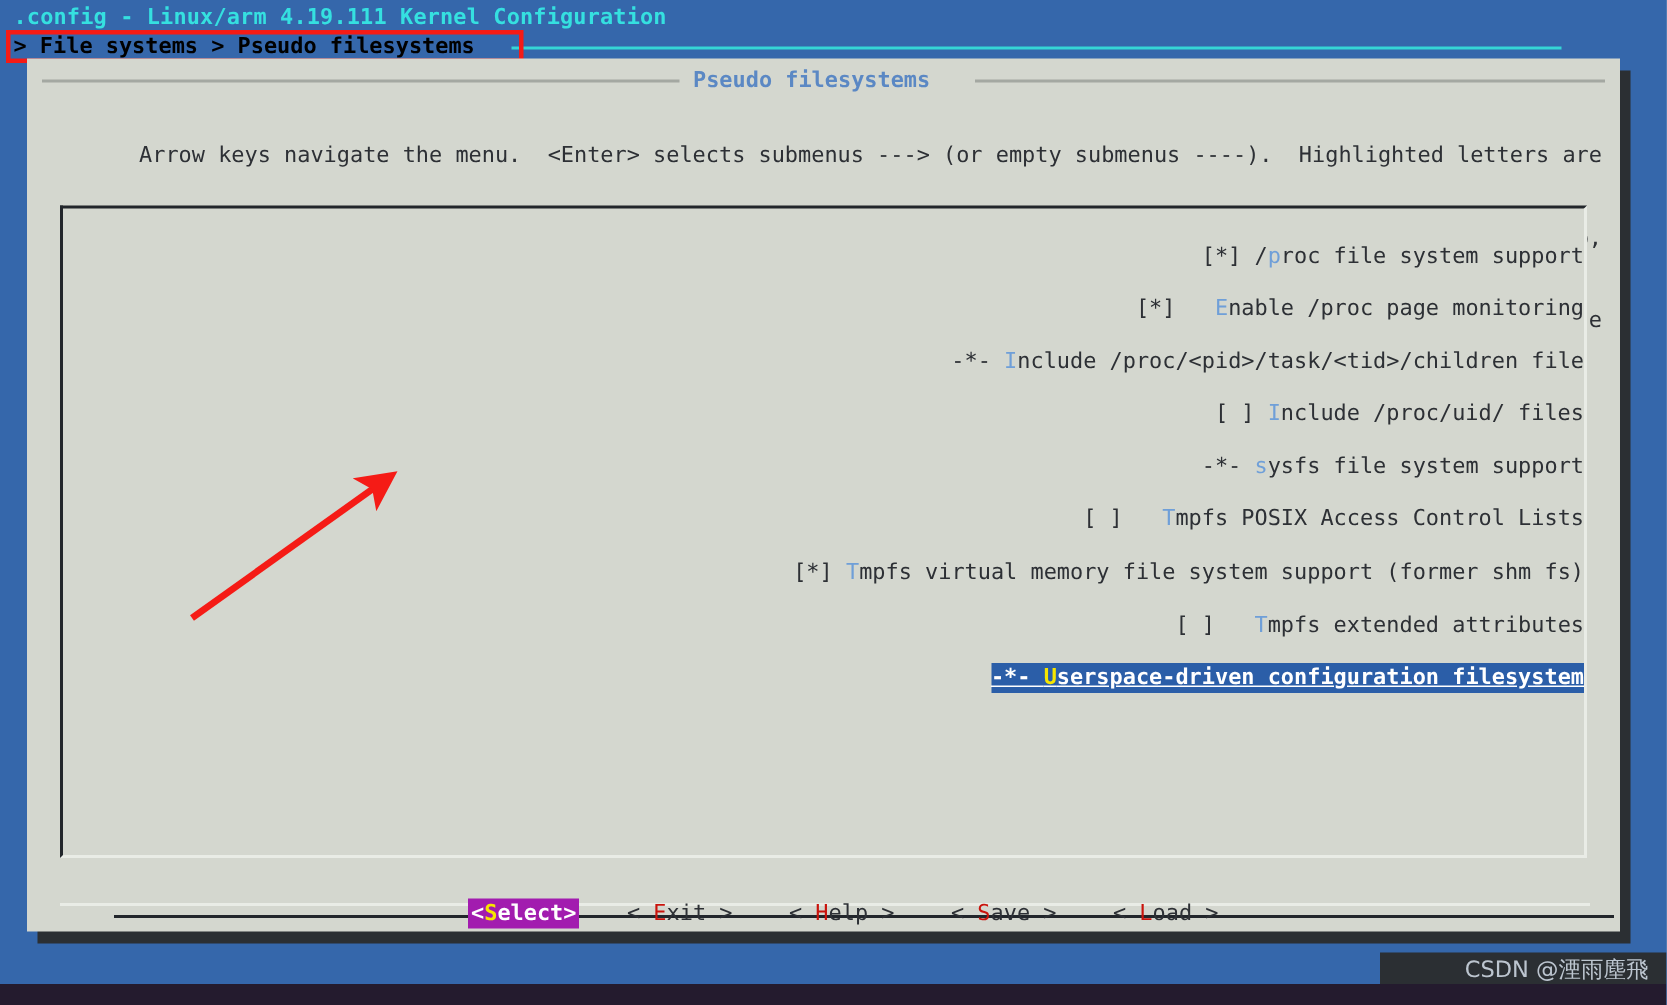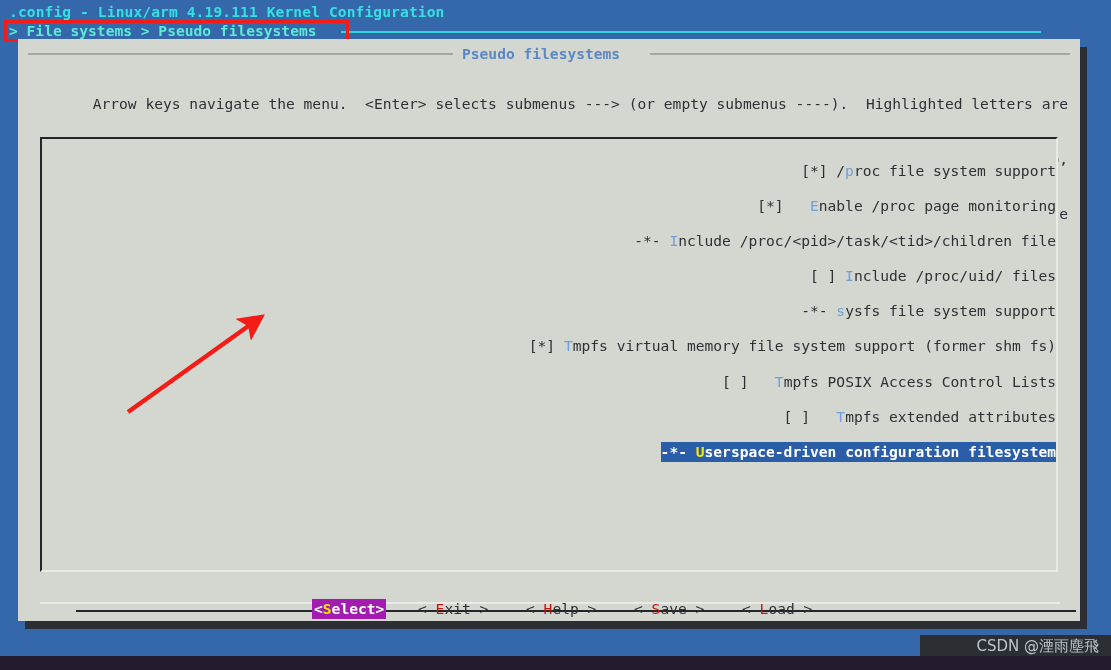--- a/index.html
+++ b/index.html
@@ -31,21 +31,21 @@
     top: 3px;
     color: #35e0e0;
     font-weight: bold;
     letter-spacing: 0.1px;
     white-space: pre;
   }
   .term-breadcrumb {
     position: absolute;
     left: 9px;
     top: 22px;
-    color: #5eead4;
+    color: #000000;
     font-weight: bold;
     white-space: pre;
   }
   .breadcrumb-rule {
     position: absolute;
     left: 341px;
     top: 31px;
     width: 700px;
     height: 2px;
     background: #35d6d6;
@@ -148,20 +148,21 @@
     line-height: 18.1px;
     white-space: pre;
     color: #2d3035;
     padding-left: 207px;
     margin-top: 17px;
   }
   .menu-row .rowtext { display: inline; }
   .menu-row.selected {
     color: #ffffff;
     font-weight: bold;
+    text-decoration: underline;
   }
   .menu-row.selected .rowtext {
     background: #2b5ea8;
     padding: 1px 0 2px 0;
   }
   .hot { color: #6f9fd8; }
   .menu-row.selected .hot { color: #f6e600; }
 
   
   .sep-a {
@@ -268,22 +269,22 @@
       <span class="line">&lt;/&gt; for Search.  Legend: [*] built-in  [ ] excluded  &lt;M&gt; module  &lt; &gt; module capable</span>
     </div>
 
     <div class="listbox">
       <div class="listbox-inner" id="menu-list">
           <div class="menu-row"><span class="rowtext"><span>[*] /</span><span class="hot">p</span><span>roc file system support</span></span></div>
           <div class="menu-row"><span class="rowtext"><span>[*]   </span><span class="hot">E</span><span>nable /proc page monitoring</span></span></div>
           <div class="menu-row"><span class="rowtext"><span>-*- </span><span class="hot">I</span><span>nclude /proc/&lt;pid&gt;/task/&lt;tid&gt;/children file</span></span></div>
           <div class="menu-row"><span class="rowtext"><span>[ ] </span><span class="hot">I</span><span>nclude /proc/uid/ files</span></span></div>
           <div class="menu-row"><span class="rowtext"><span>-*- </span><span class="hot">s</span><span>ysfs file system support</span></span></div>
+          <div class="menu-row"><span class="rowtext"><span>[ ]   </span><span class="hot">T</span><span>mpfs POSIX Access Control Lists</span></span></div>
           <div class="menu-row"><span class="rowtext"><span>[*] </span><span class="hot">T</span><span>mpfs virtual memory file system support (former shm fs)</span></span></div>
-          <div class="menu-row"><span class="rowtext"><span>[ ]   </span><span class="hot">T</span><span>mpfs POSIX Access Control Lists</span></span></div>
           <div class="menu-row"><span class="rowtext"><span>[ ]   </span><span class="hot">T</span><span>mpfs extended attributes</span></span></div>
           <div class="menu-row selected"><span class="rowtext"><span>-*- </span><span class="hot">U</span><span>serspace-driven configuration filesystem</span></span></div>
         </div>
     </div>
 
     <div class="sep-a"></div>
     <div class="sep-b"></div>
 
     <div class="buttonbar" id="button-bar"><div class="btn active" style="left: 294px;"><span class="lbl"><span>&lt;</span><span class="hk">S</span><span>elect</span><span>&gt;</span></span></div><div class="btn" style="left: 400px;"><span class="lbl"><span>&lt; </span><span class="hk">E</span><span>xit</span><span> &gt;</span></span></div><div class="btn" style="left: 508px;"><span class="lbl"><span>&lt; </span><span class="hk">H</span><span>elp</span><span> &gt;</span></span></div><div class="btn" style="left: 616px;"><span class="lbl"><span>&lt; </span><span class="hk">S</span><span>ave</span><span> &gt;</span></span></div><div class="btn" style="left: 724px;"><span class="lbl"><span>&lt; </span><span class="hk">L</span><span>oad</span><span> &gt;</span></span></div></div>
 

